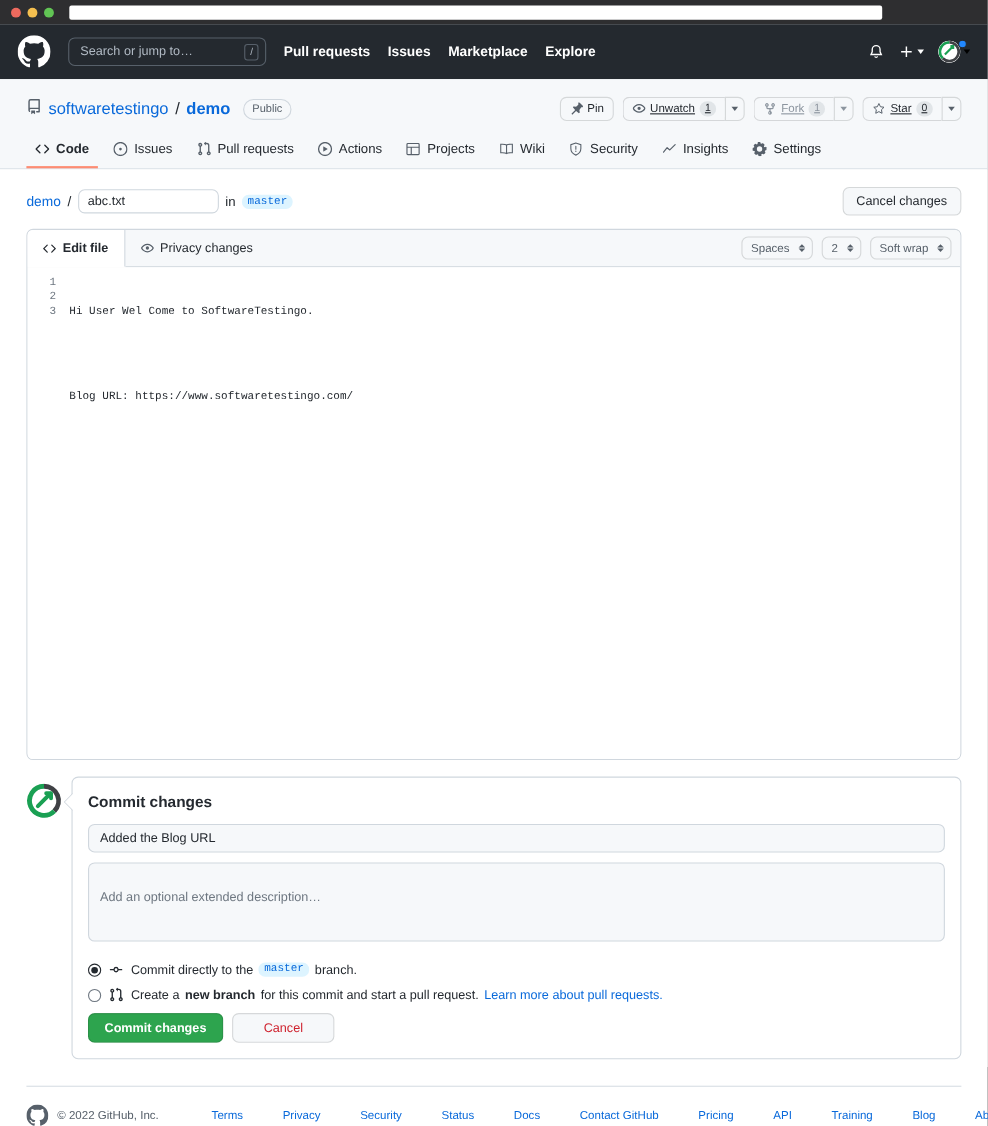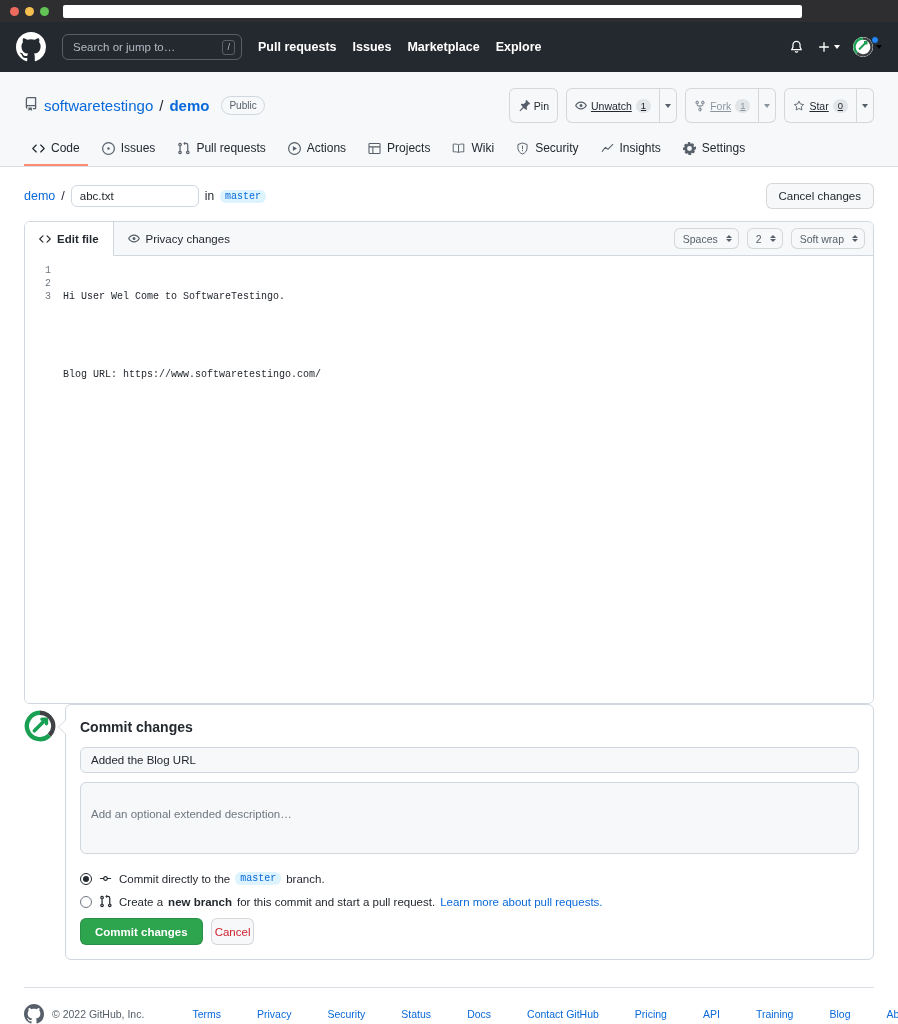--- a/index.html
+++ b/index.html
@@ -95,21 +95,21 @@
   .repo-name { color: #0969da; font-weight: bold; text-decoration: none; }
   .vis-badge {
     border: 1px solid #d0d7de; border-radius: 2em;
     font-size: 10px; color: #57606a;
     padding: 1px 7px; margin-left: 6px; line-height: 15px;
   }
   .repo-actions { margin-left: auto; display: flex; align-items: center; gap: 8px; }
   .btn-grp { display: flex; align-items: stretch; }
   .ghbtn {
     background: #f6f8fa; border: 1px solid rgba(27,31,36,0.15);
-    border-radius: 6px; height: 35px;
+    border-radius: 6px; height: 22px;
     display: flex; align-items: center; gap: 4px;
     padding: 0 8px; font-size: 10.5px; color: #24292f;
     cursor: pointer; white-space: nowrap;
   }
   .ghbtn.disabled { color: #8c959f; }
   .btn-grp .ghbtn:first-child { border-top-right-radius: 0; border-bottom-right-radius: 0; border-right: none; text-decoration: underline; }
   .btn-grp .ghbtn.split { border-top-left-radius: 0; border-bottom-left-radius: 0; padding: 0 5px; }
   .cnt {
     background: rgba(175,184,193,0.3); border-radius: 2em;
     font-size: 9.5px; padding: 0 5px; line-height: 14px; color: #24292f;
@@ -117,21 +117,21 @@
   .cnt.dim { color: #8c959f; }
 
   .repo-tabs { display: flex; align-items: flex-end; gap: 0px; margin-top: 12px; }
   .rtab {
     display: flex; align-items: center; gap: 6px;
     font-size: 12px; color: #24292f;
     padding: 6px 8px 9px 8px; margin-right: 6px;
     border-bottom: 2px solid transparent;
     cursor: pointer; white-space: nowrap;
   }
-  .rtab.active { font-weight: normal; border-bottom-color: #fd8c73; text-align: center; }
+  .rtab.active { font-weight: bold; border-bottom-color: #fd8c73; text-align: center; }
   .rtab svg { flex: 0 0 auto; }
 
   
   .main { flex: 1; padding: 16px 24px 0 24px; overflow: hidden; background: #fff; }
 
   .path-row { display: flex; align-items: center; gap: 6px; margin-bottom: 12px; }
   .path-repo { color: #0969da; font-size: 12.5px; text-decoration: none; }
   .path-slash { color: #24292f; font-size: 12.5px; }
   .filename-input {
     width: 128px; height: 22px;
@@ -190,21 +190,21 @@
     color: #6e7781; line-height: 13px; flex: 0 0 36px;
   }
   .code-lines {
     flex: 1; font-family: "Liberation Mono", monospace;
     font-size: 10px; color: #24292f; line-height: 13px;
     white-space: pre; padding-left: 2px;
   }
   .code-lines div { min-height: 13px; }
 
   
-  .commit-wrap { display: flex; align-items: flex-start; position: relative; }
+  .commit-wrap { display: flex; align-items: flex-start; margin-top: 15px; position: relative; }
   .commit-avatar {
     width: 32px; height: 32px; border-radius: 50%;
     flex: 0 0 32px; margin-right: 9px; margin-top: 6px;
     background: #ffffff; overflow: hidden;
   }
   .commit-box {
     flex: 1; border: 1px solid #d0d7de; border-radius: 6px;
     padding: 14px 14px 14px 14px; position: relative; background: #fff;
   }
   .commit-box::before {
@@ -251,21 +251,21 @@
   .btn-primary {
     background: #2da44e; border: 1px solid rgba(27,31,36,0.15);
     border-radius: 6px; color: #fff; font-weight: bold;
     font-size: 11.5px; height: 27px; padding: 0 14px;
     display: flex; align-items: center; cursor: pointer;
     font-family: "Liberation Sans", sans-serif;
   }
   .btn-danger {
     background: #f6f8fa; border: 1px solid rgba(27,31,36,0.15);
     border-radius: 6px; color: #cf222e;
-    font-size: 11.5px; height: 27px; padding: 0 3px;
+    font-size: 11.5px; height: 27px; padding: 0 28px;
     display: flex; align-items: center; cursor: pointer;
     font-family: "Liberation Sans", sans-serif;
   }
 
   
   .footer {
     border-top: 1px solid #d8dee4;
     margin: 17px 24px 0 24px;
     padding-top: 16px;
     display: flex; align-items: center; gap: 0;

